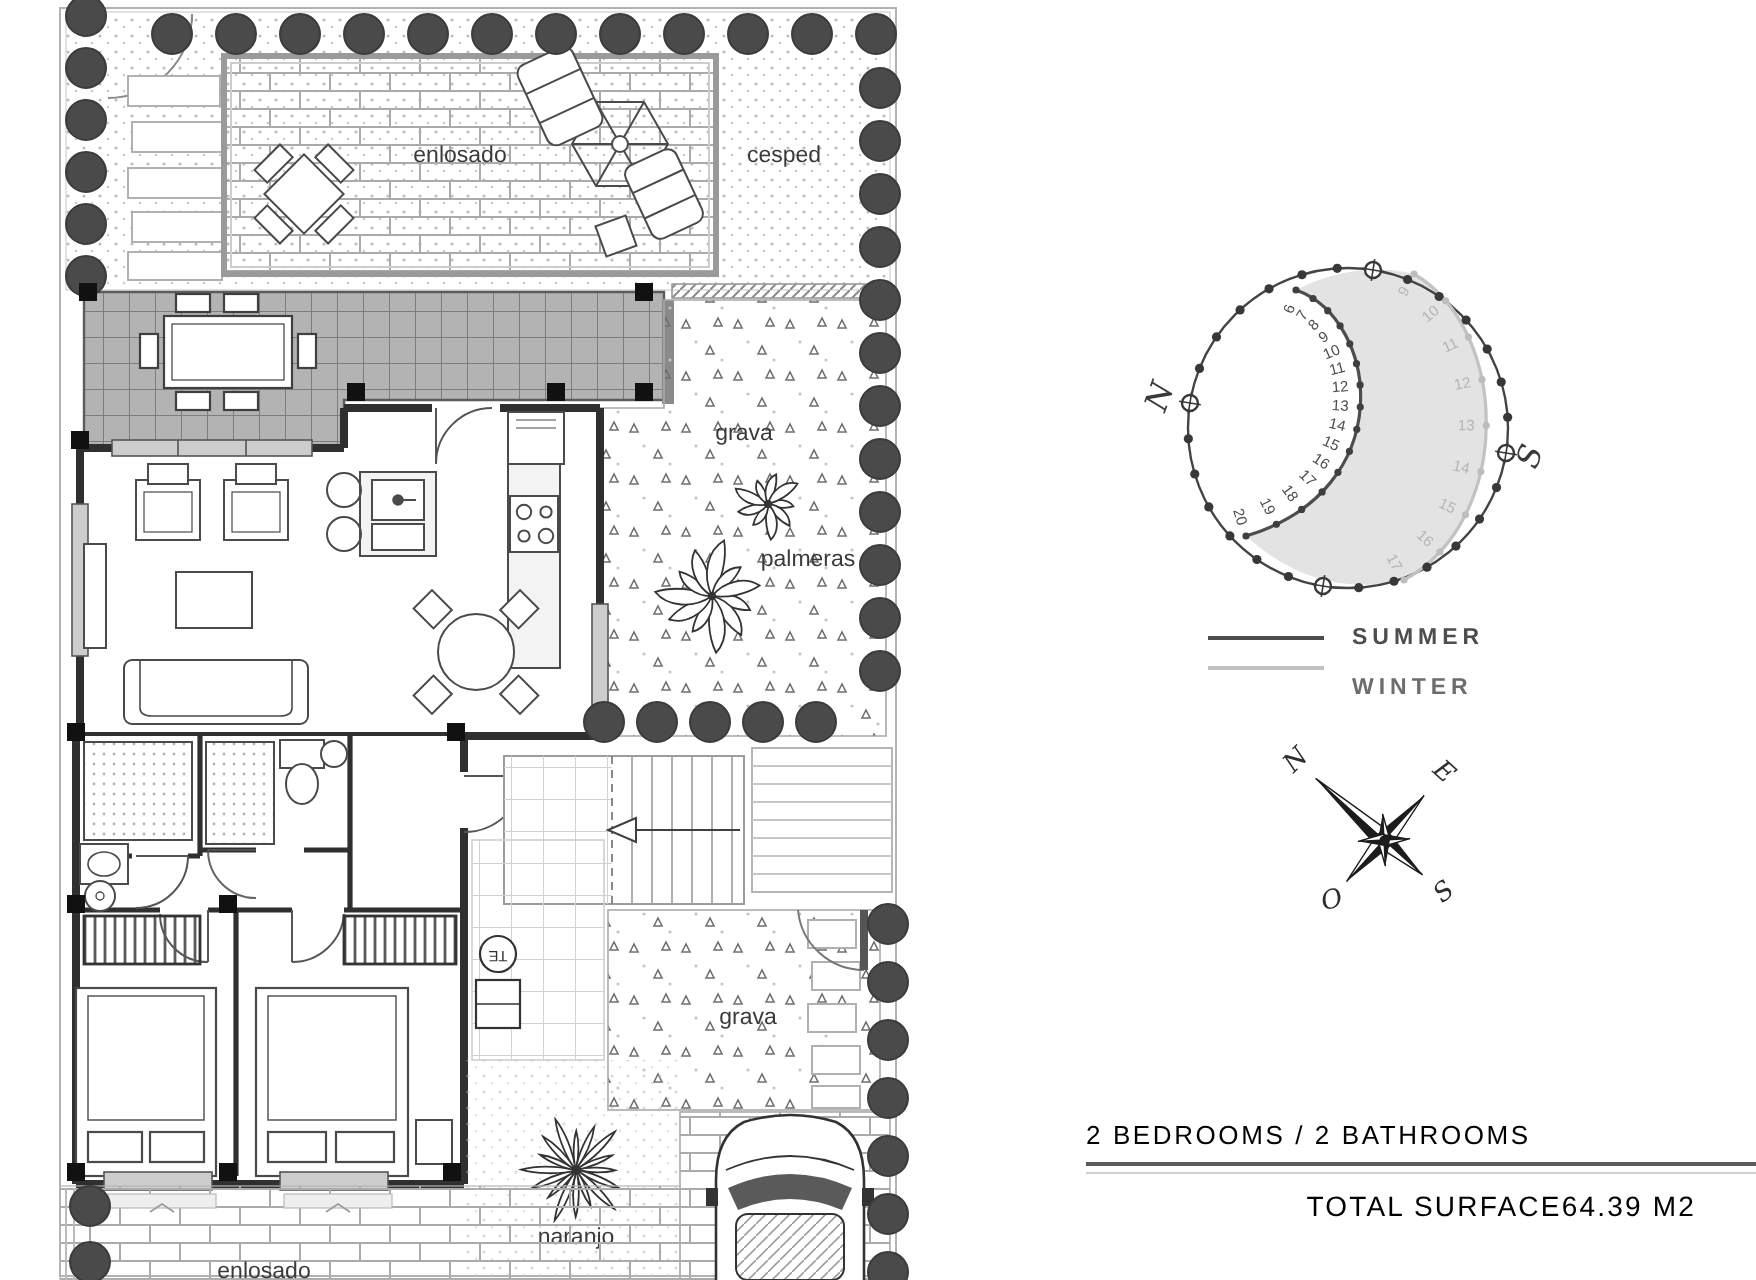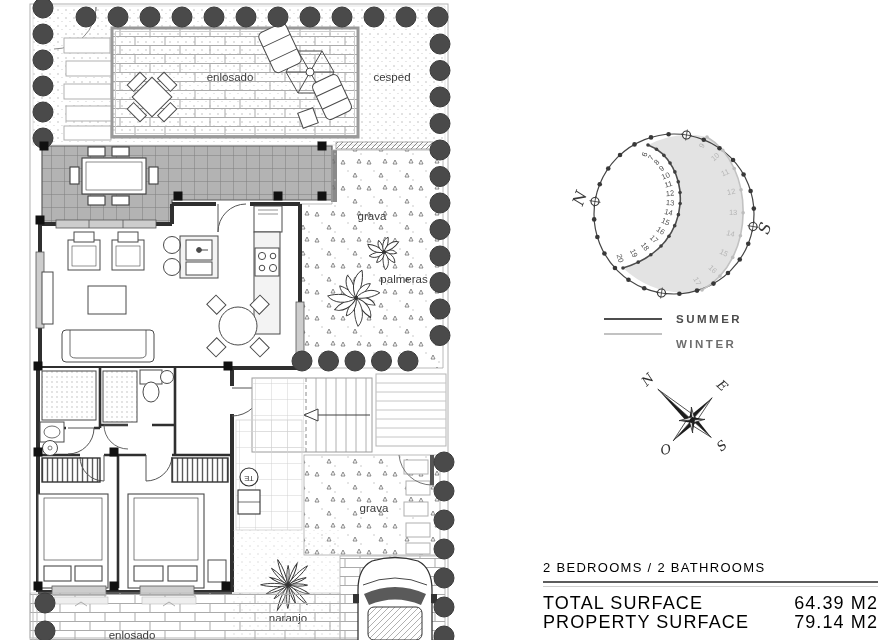--- a/index.html
+++ b/index.html
@@ -13,22 +13,22 @@
   .legend{left:604px;top:311px;width:180px;}
   .legend-row{display:flex;align-items:center;height:15px;font-weight:bold;}
   .legend-line{display:inline-block;width:58px;height:0;border-top:2px solid #4d4d4d;margin-right:14px;}
   .legend-line.winter{border-top-color:#c2c2c2;}
   .legend-text{font-size:11.5px;letter-spacing:2.5px;color:#4d4d4d;}
   .legend-row.winter .legend-text{color:#6d6d6d;margin-top:20px;}
   .info{left:543px;top:560px;width:335px;color:#000000;}
   .info-heading{font-size:13px;letter-spacing:1.3px;padding-bottom:6px;}
   .info-rule-dark{height:2px;background:#5c5c5c;}
   .info-rule-light{height:1px;background:#cfcfcf;margin-top:3px;margin-bottom:7px;}
-  .info-row{display:flex;justify-content:space-between;font-size:18px;
-            letter-spacing:1.1px;line-height:19px;}
+  .info-row{display:flex;justify-content:flex-end;font-size:14px;
+            letter-spacing:1.1px;line-height:19px;padding-right:30px;}
   .compass-letter{font-family:"DejaVu Serif",serif;font-style:italic;font-size:13px;fill:#2e2e2e;}
 </style>
 </head>
 <body>
 
 <div class="page">
 
   <svg class="abs" style="left:0;top:0" width="460" height="640" viewBox="0 0 460 640">
     <defs>
       <pattern id="pat-dots" width="8" height="8" patternUnits="userSpaceOnUse">
@@ -594,18 +594,14 @@
   </svg>
 
   <div class="abs info">
     <div class="info-heading">2 BEDROOMS / 2 BATHROOMS</div>
     <div class="info-rule-dark"></div>
     <div class="info-rule-light"></div>
     <div class="info-row">
       <span>TOTAL SURFACE</span>
       <span>64.39 M2</span>
     </div>
-    <div class="info-row">
-      <span>PROPERTY SURFACE</span>
-      <span>79.14 M2</span>
-    </div>
   </div>
 </div>
 
 </body></html>

